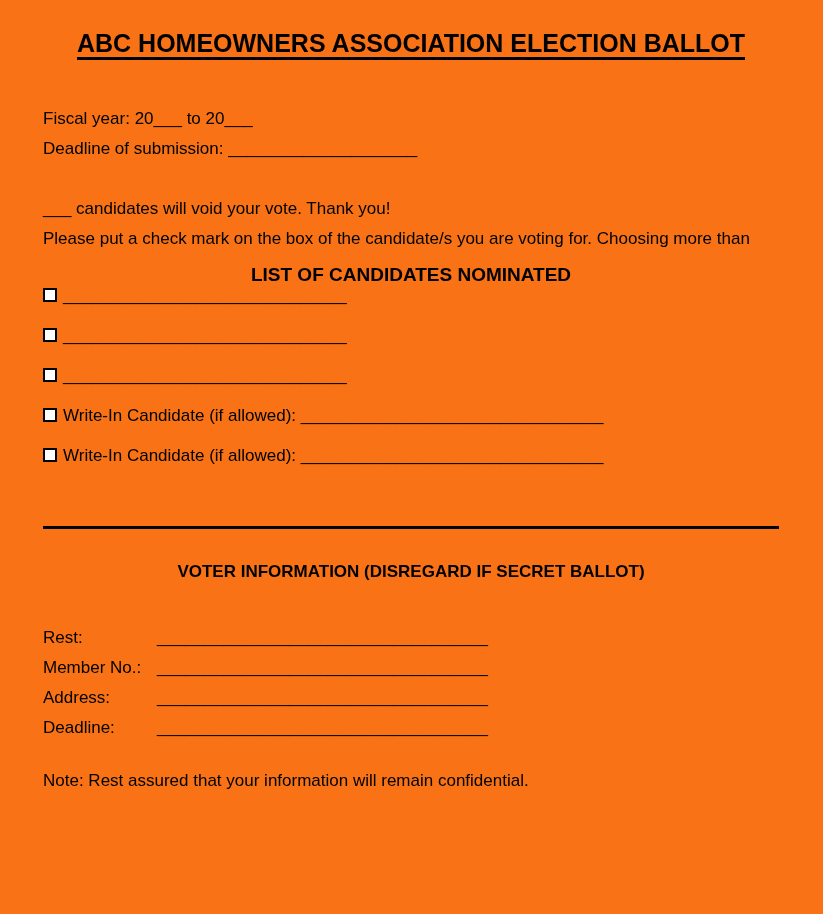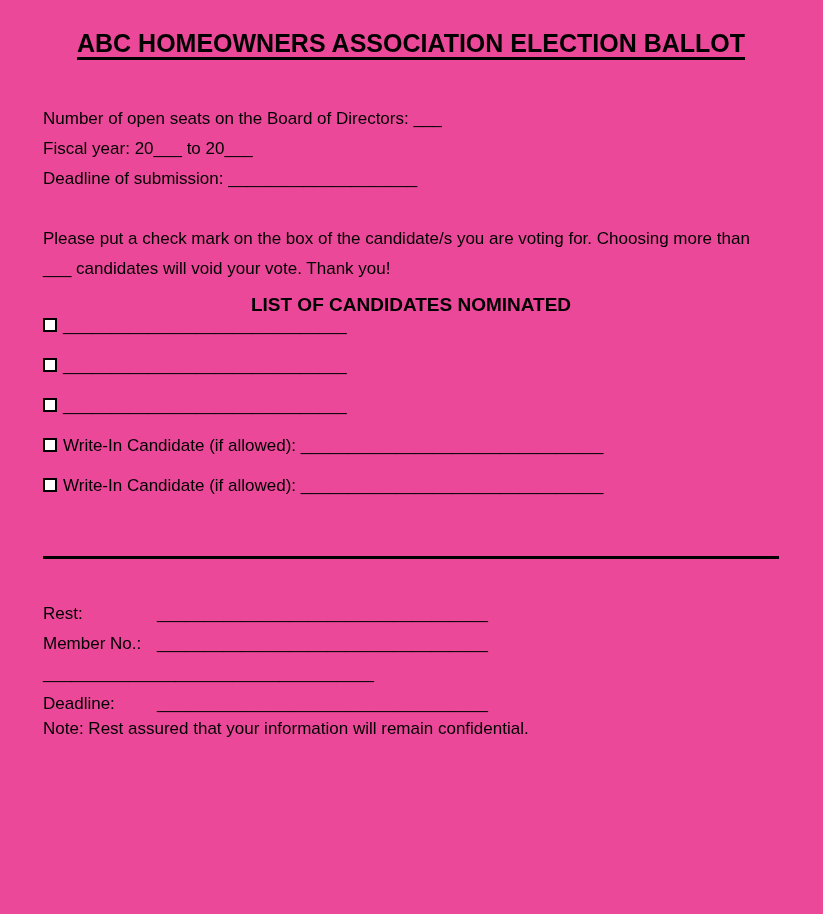--- a/index.html
+++ b/index.html
@@ -6,21 +6,21 @@
     margin: 0;
     padding: 0;
     background: #ffffff;
   }
   .page {
     position: relative;
     width: 823px;
     height: 914px;
     box-sizing: border-box;
     padding: 28px 44px 0 43px;
-    background: #ec4899;
+    background: #f97316;
     color: #000000;
     font-family: "Liberation Sans", sans-serif;
     font-size: 17px;
     overflow: hidden;
   }
   .title {
     margin: 0;
     font-size: 25px;
     font-weight: bold;
     line-height: 30px;
@@ -81,40 +81,40 @@
   .field-row {
     display: flex;
     line-height: 30px;
     white-space: nowrap;
   }
   .field-label {
     width: 114px;
     flex: 0 0 114px;
   }
   .note {
+    margin-top: 28px;
     line-height: 20px;
     white-space: nowrap;
   }
 </style>
 </head>
 <body>
 
 <div class="page">
 
   <h1 class="title">ABC HOMEOWNERS ASSOCIATION ELECTION BALLOT</h1>
 
   <div class="info-block">
-    <div class="line">Number of open seats on the Board of Directors: ___</div>
     <div class="line">Fiscal year: 20___ to 20___</div>
     <div class="line">Deadline of submission: ____________________</div>
   </div>
 
   <div class="instructions">
+    <div class="line">___ candidates will void your vote. Thank you!</div>
     <div class="line">Please put a check mark on the box of the candidate/s you are voting for. Choosing more than</div>
-    <div class="line">___ candidates will void your vote. Thank you!</div>
   </div>
 
   <h2 class="section-heading">LIST OF CANDIDATES NOMINATED</h2>
 
   <div class="candidate-list">
 
     <div class="cand-row">
       <span class="checkbox"></span><span>______________________________</span>
     </div>
 
@@ -131,31 +131,35 @@
     </div>
 
     <div class="cand-row">
       <span class="checkbox"></span><span>Write-In Candidate </span><span class="italic">(if allowed)</span><span>: </span><span>________________________________</span>
     </div>
 
   </div>
 
   <div class="divider"></div>
 
+  <h2 class="section-heading voter">
+    <span>VOTER INFORMATION </span><span class="italic">(DISREGARD IF SECRET BALLOT)</span>
+  </h2>
 
   <div class="fields">
     <div class="field-row">
       <span class="field-label">Rest:</span>
       <span>___________________________________</span>
     </div>
     <div class="field-row">
       <span class="field-label">Member No.:</span>
       <span>___________________________________</span>
     </div>
     <div class="field-row">
+      <span class="field-label">Address:</span>
       <span>___________________________________</span>
     </div>
     <div class="field-row">
       <span class="field-label">Deadline:</span>
       <span>___________________________________</span>
     </div>
   </div>
 
   <div class="note">Note: Rest assured that your information will remain confidential.</div>
 

